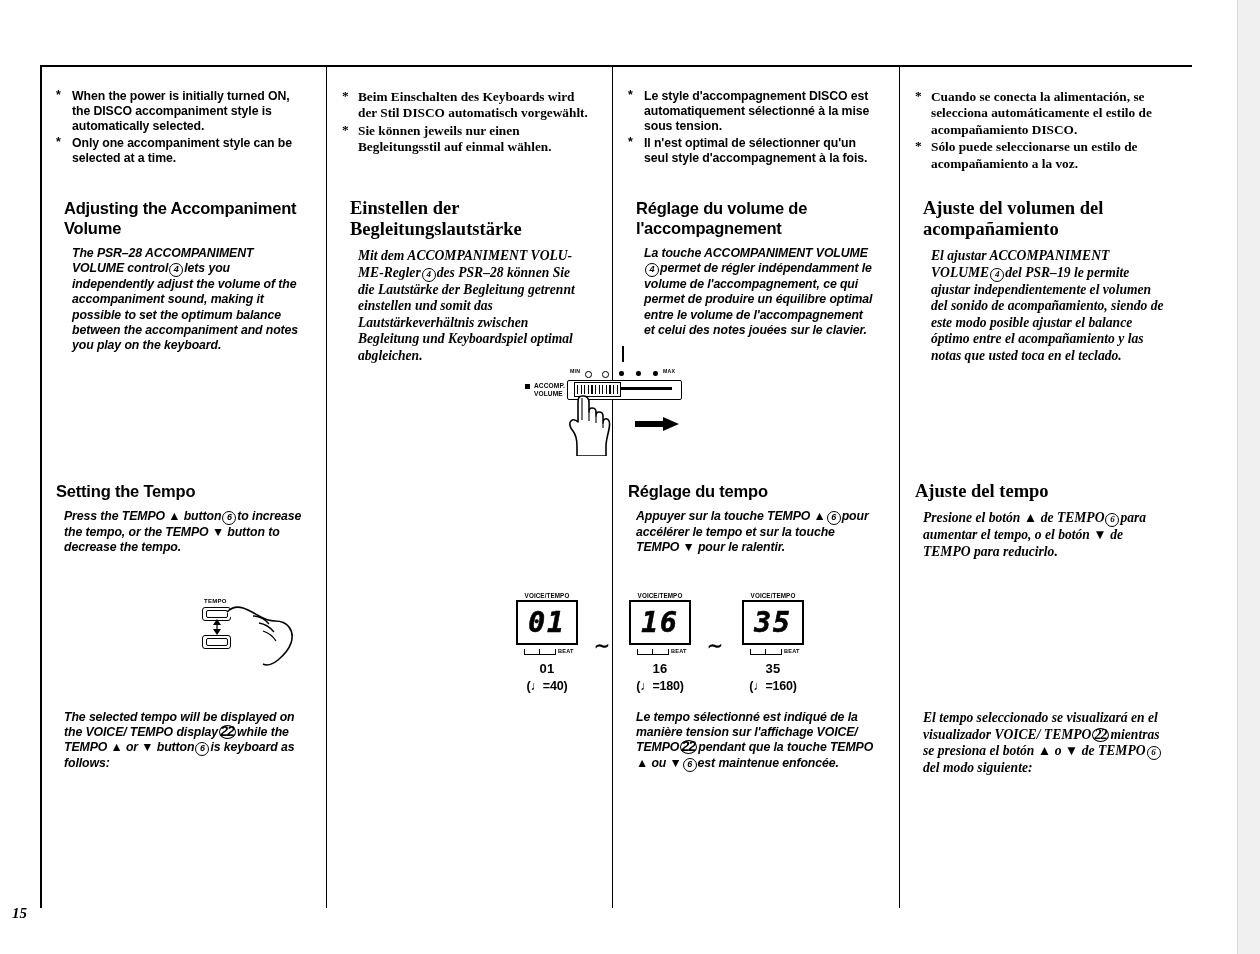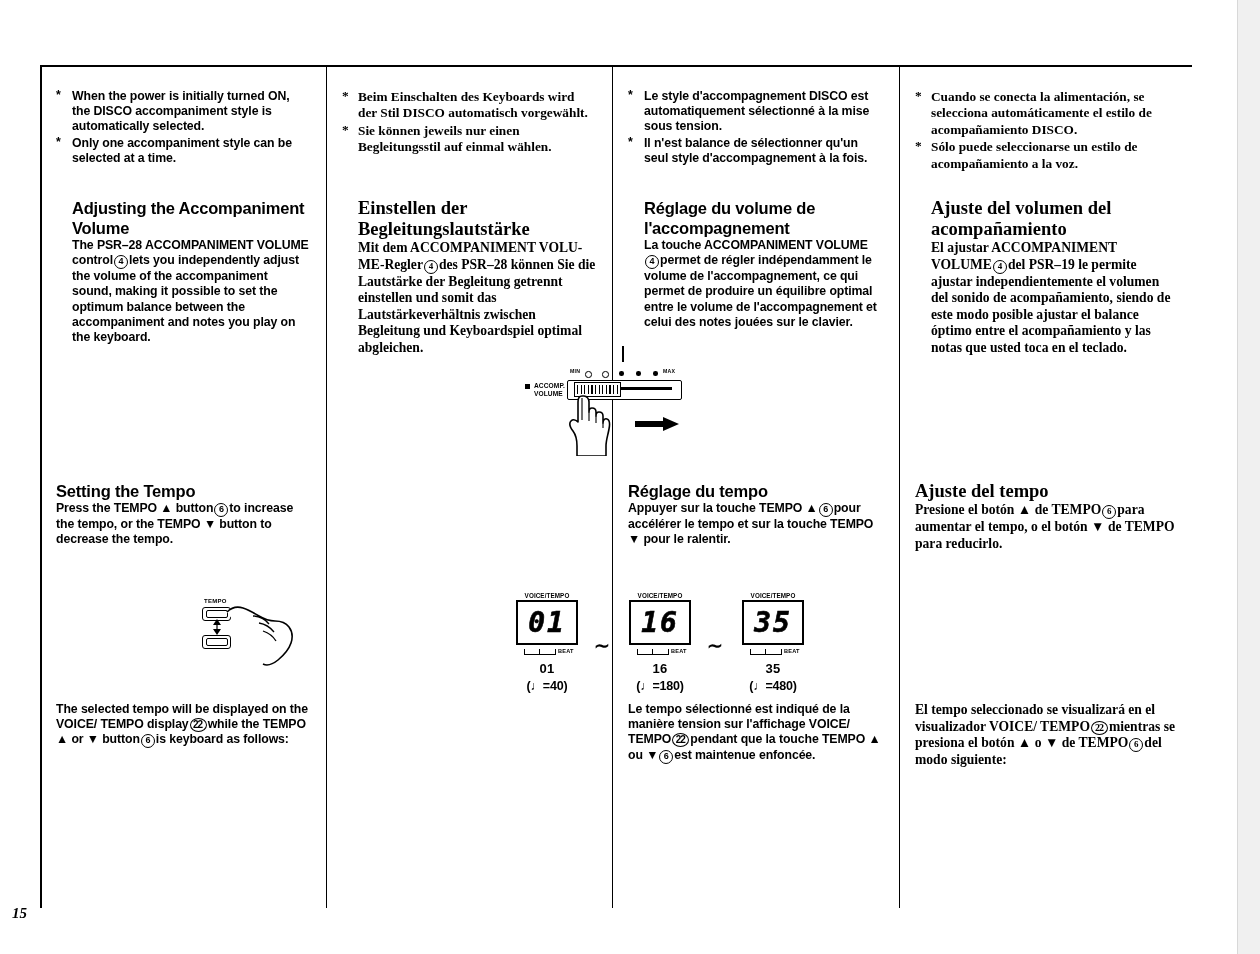--- a/index.html
+++ b/index.html
@@ -110,49 +110,50 @@
     line-height: 20px;
     letter-spacing: -0.2px;
   }
   .serif h2.heading {
     font-family: "Liberation Serif", serif;
     font-size: 18.5px;
     line-height: 21px;
   }
 
   p.body {
-    margin: 0;
+    margin: 8px;
     padding: 0;
+    font-style: italic;
   }
   .sans p.body { font-size: 12.3px; line-height: 15.2px; font-weight: 600; letter-spacing: -0.1px; }
   .serif p.body { font-size: 13.6px; line-height: 16.6px; font-weight: 600; }
 
   .sec-top   { position: absolute; top: 24px;  left: 16px; right: 16px; }
-  .sec-head1 { position: absolute; top: 133px; left: 32px; right: 16px; }
+  .sec-head1 { position: absolute; top: 133px; left: 24px; right: 16px; }
   .sec-head2 { position: absolute; top: 416px; left: 16px; right: 16px; }
   .sec-bot   { position: absolute; top: 637px; left: 16px; right: 16px; }
 
   .circnum {
     display: inline-block;
     border: 1.4px solid #000;
     border-radius: 50%;
     width: 12px;
     height: 12px;
     line-height: 11px;
     text-align: center;
     font-size: 9px;
     font-weight: bold;
     vertical-align: 0px;
     margin: 0 1px;
   }
   .circnum.wide {
     width: 15px;
     height: 12px;
     border-radius: 50%;
-    font-size: 10px;
+    font-size: 14px;
     letter-spacing: -1px;
     text-indent: -1px;
   }
 
   
   .fig-slider {
     position: absolute;
     left: 520px;
     top: 364px;
     width: 180px;
@@ -433,21 +434,21 @@
       <div class="sec-head1">
         <h2 class="heading">Einstellen der Begleitungslautstärke</h2>
         <p class="body"><span>Mit dem ACCOMPANIMENT VOLU-ME-Regler</span><span class="circnum">4</span><span>des PSR–28 können Sie die Lautstärke der Begleitung getrennt einstellen und somit das Lautstärkeverhältnis zwischen Begleitung und Keyboardspiel optimal abgleichen.</span></p>
       </div>
     </div>
 
     <div class="col c2 sans">
       <div class="sec-top">
         <ul class="bullets">
           <li><span class="star">*</span><span>Le style d'accompagnement DISCO est automatiquement sélectionné à la mise sous tension.</span></li>
-          <li><span class="star">*</span><span>Il n'est balance de sélectionner qu'un seul style d'accompagnement à la fois.</span></li>
+          <li><span class="star">*</span><span>Il n'est optimal de sélectionner qu'un seul style d'accompagnement à la fois.</span></li>
         </ul>
       </div>
       <div class="sec-head1">
         <h2 class="heading">Réglage du volume de l'accompagnement</h2>
         <p class="body"><span>La touche ACCOMPANIMENT VOLUME</span><span class="circnum">4</span><span>permet de régler indépendamment le volume de l'accompagnement, ce qui permet de produire un équilibre optimal entre le volume de l'accompagnement et celui des notes jouées sur le clavier.</span></p>
       </div>
       <div class="sec-head2">
         <h2 class="heading">Réglage du tempo</h2>
         <p class="body"><span>Appuyer sur la touche TEMPO ▲</span><span class="circnum">6</span><span>pour accélérer le tempo et sur la touche TEMPO ▼ pour le ralentir.</span></p>
       </div>
@@ -569,20 +570,20 @@
     <div class="lcd-group g2">
       <div class="lcd-cap">VOICE/TEMPO</div>
       <div class="lcd-box">
         <span class="lcd-digits">35</span>
       </div>
       <div class="beat-row">
         <span class="brk"></span>
         <span class="beat-lbl">BEAT</span>
       </div>
       <div class="lcd-num">35</div>
-      <div class="lcd-bpm">(♩=480)</div>
+      <div class="lcd-bpm">(♩=160)</div>
     </div>
 
   </div>
 
   <div class="page-num">15</div>
 
 </div>
 
 </body></html>

